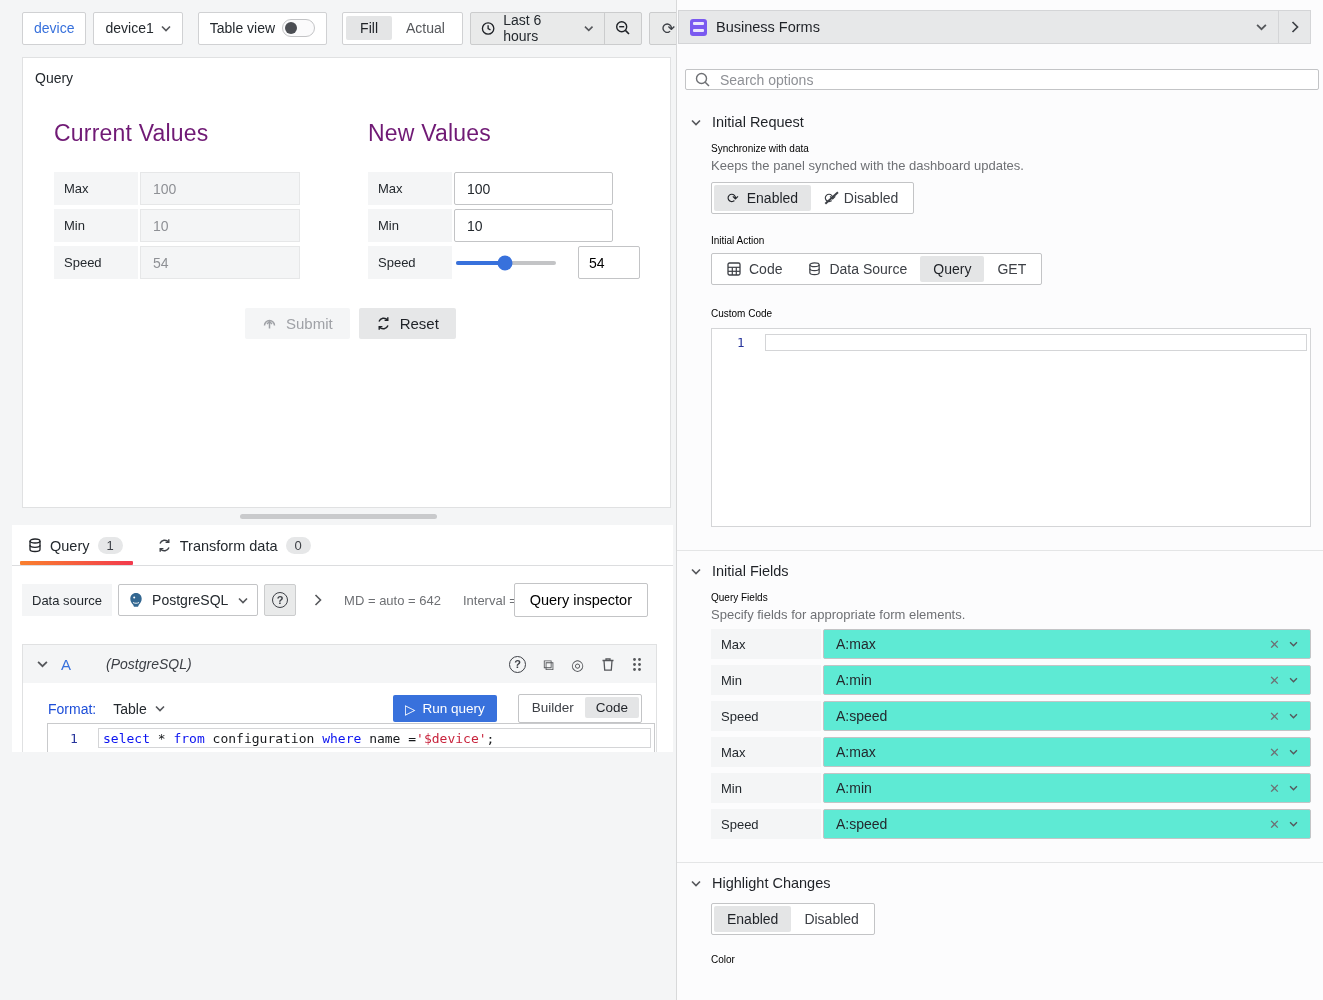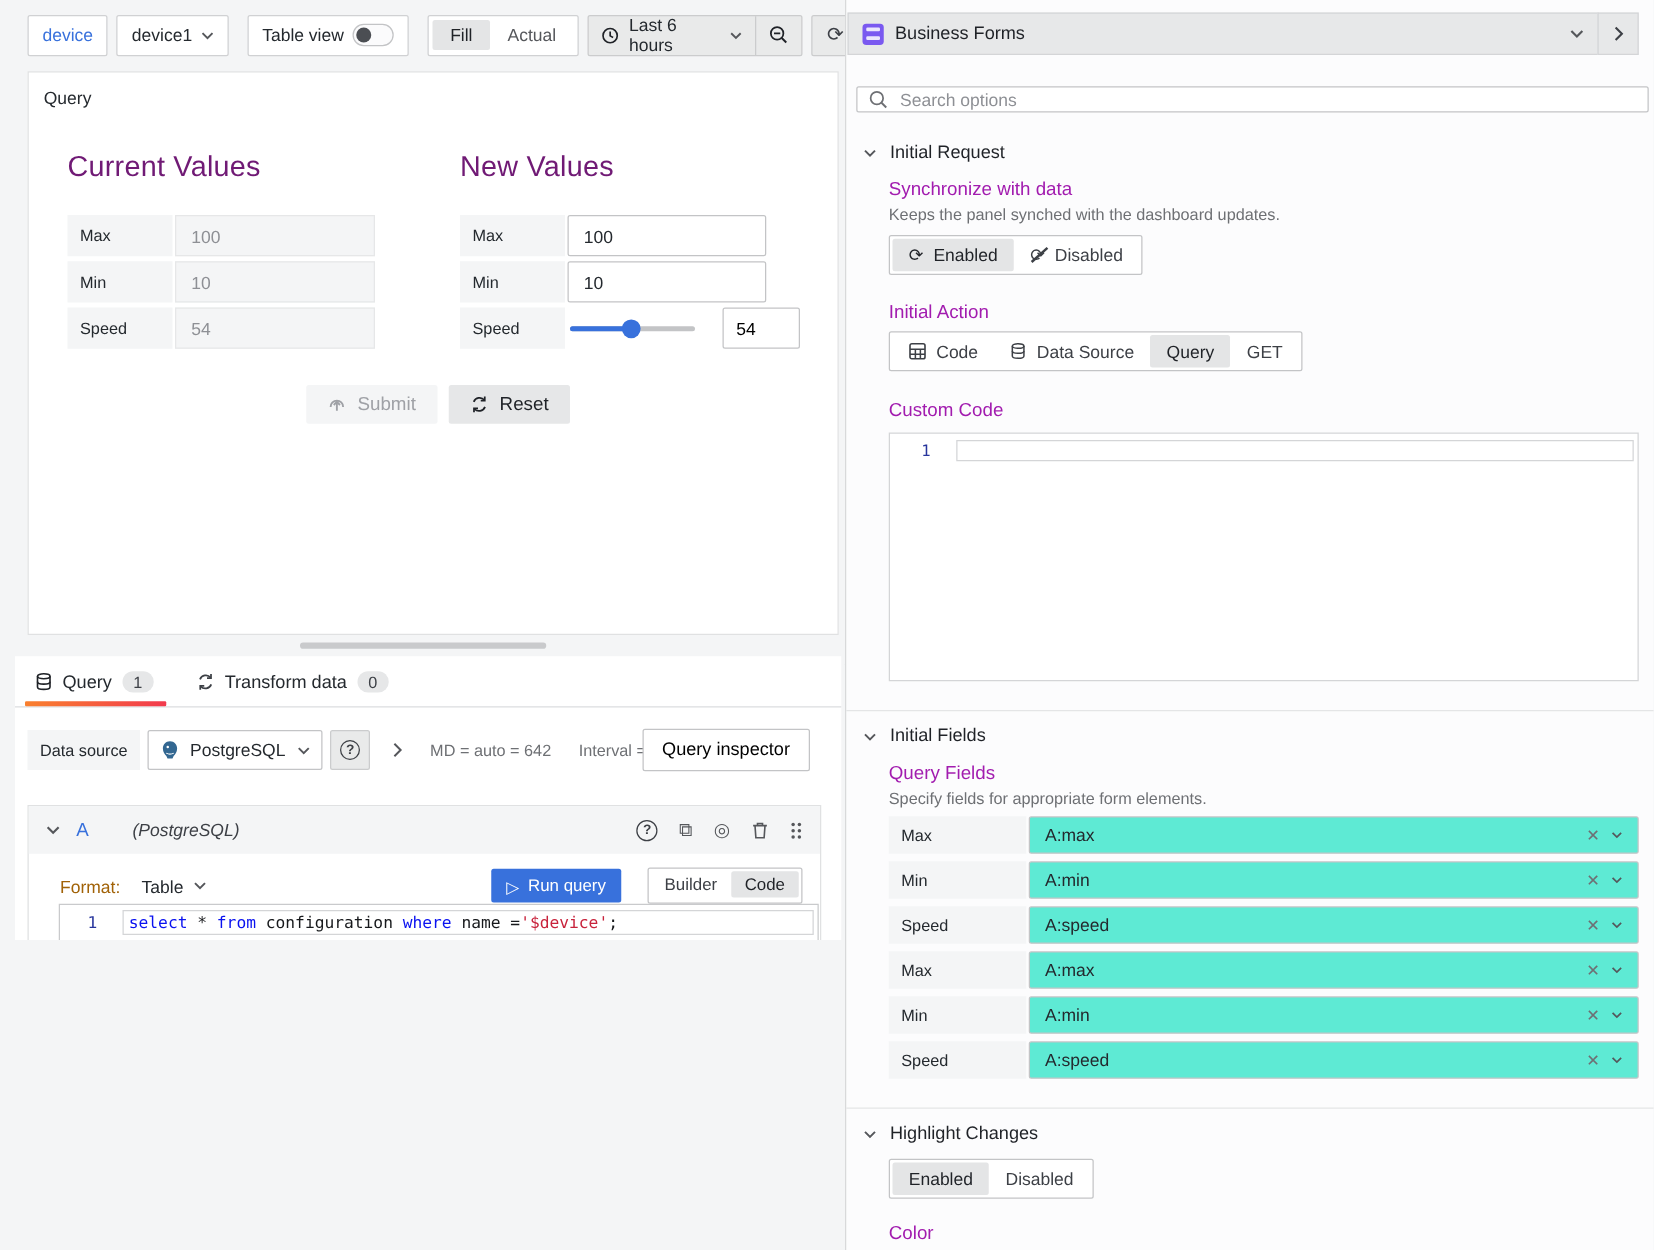--- a/index.html
+++ b/index.html
@@ -65,21 +65,21 @@
   .help-circ { width:16px; height:16px; border:1.4px solid #3d4046; border-radius:50%; font-size:11px; display:flex; align-items:center; justify-content:center; color:#3d4046; font-weight:700; }
   .stats { color:#6e7074; font-size:13px; margin-left:16px; }
   .inspector-btn { position:absolute; right:15px; top:50%; transform:translateY(-50%); height:34px; background:#fff; border:1px solid #c3c4c6; border-radius:2px; display:flex; align-items:center; padding:0 15px; font-weight:500; font-size:14.5px; z-index:2; }
   .qcard { position:relative; margin:28px 16px 0 10px; height:340px; border:1px solid #e0e1e2; background:#fff; }
   .qhead { height:38px; background:#f4f5f6; display:flex; align-items:center; gap:13px; padding:0 14px; }
   .qref { color:#3871dc; font-weight:500; font-size:15px; }
   .qds { font-style:italic; color:#3d4046; margin-left:22px; }
   .qicons { margin-left:auto; display:flex; align-items:center; gap:17px; color:#55575b; }
   .qicons .ic { font-size:15px; line-height:1; }
   .fmt-row { display:flex; align-items:center; padding:11px 14px 9px 25px; }
-  .fmt-label { color:#a16207;text-align:right; }
+  .fmt-label { color:#1d4ed8;text-align:right; }
   .fmt-select { display:flex; align-items:center; gap:8px; margin-left:17px; color:#24292e; }
   .run-btn { margin-left:auto; height:27px; display:flex; align-items:center; gap:7px; background:#3871dc; color:#fff; border:none; border-radius:2px; padding:0 12px; font-size:13.5px; font-weight:500; font-family:inherit; }
   .bc-group { display:inline-flex; align-items:flex-start; margin-left:21px; border:1px solid #c3c4c6; border-radius:2px; background:#fff; padding:2px; height:29px; }
   .bc-opt { padding:3px 11px; border-radius:2px; font-size:13.5px; color:#3d4046; }
   .bc-opt.active { background:#e4e5e6; font-weight:500; color:#1f2227; }
   .code-box { position:absolute; left:24px; right:1px; top:78px; bottom:24px; border:1px solid #c9cacc; font-family:"DejaVu Sans Mono","Liberation Mono",monospace; font-size:13px; }
   .code-line-wrap { position:relative; padding-top:5px; }
   .lnum { position:absolute; left:22px; top:7px; color:#27359c; }
   .cur-line { position:absolute; left:50px; right:3px; top:4px; height:20px; border:1px solid #d4d5d7; }
   .code-text { position:absolute; left:55px; top:7px; white-space:pre; color:#17191c; }
@@ -94,21 +94,21 @@
   .plugin-ic { width:17px; height:17px; border-radius:3px; background:#7a59f0; position:relative; flex:0 0 auto; }
   .plugin-ic::before, .plugin-ic::after { content:""; position:absolute; left:3px; right:3px; height:3px; border-radius:1px; background:rgba(255,255,255,.85); }
   .plugin-ic::before { top:3.5px; } .plugin-ic::after { bottom:3.5px; }
   .collapse-btn { position:absolute; right:12px; top:10px; width:33px; height:34px; background:#e7e8e9; border:1px solid #d4d5d7; display:flex; align-items:center; justify-content:center; font-size:17px; color:#3d4046; }
   .search-box { position:absolute; left:8px; top:69px; right:4px; height:21px; border:1px solid #c3c4c6; border-radius:2px; background:#fff; display:flex; align-items:center; gap:8px; padding:0 9px; }
   .search-box input { border:none; outline:none; flex:1; font-family:inherit; font-size:14px; color:#24292e; background:transparent; }
   .search-box input::placeholder { color:#8e9095; }
   .opt-body { position:absolute; left:0; top:108px; right:0; }
   .sec-head { display:flex; align-items:center; gap:11px; padding:6px 0 0 14px; font-size:14.5px; font-weight:500; color:#1f2227; }
   .sec-content { margin-left:34px; margin-right:12px; }
-  .opt-label { font-size:15px; font-weight:500; color:#a21caf; margin-top:13px; }
+  .opt-label { font-size:10px; font-weight:500; color:#000000; margin-top:13px; }
   .opt-desc { font-size:13px; color:#6e7074; margin-top:4px; }
   .rgroup { display:inline-flex; align-items:center; margin-top:9px; border:1px solid #c3c4c6; border-radius:2px; background:#fff; padding:2px; }
   .ropt { display:flex; align-items:center; gap:8px; padding:5px 13px; border-radius:2px; color:#3d4046; font-size:14px; }
   .ropt.active { background:#e4e5e6; color:#1f2227; font-weight:500; }
   .sync-off { position:relative; display:inline-flex; }
   .sync-off::after { content:""; position:absolute; left:-1px; top:7px; width:17px; height:1.6px; background:currentColor; transform:rotate(-42deg); }
   .ccode { margin-top:9px; height:199px; border:1px solid #d4d5d7; background:#fff; position:relative; font-family:"DejaVu Sans Mono","Liberation Mono",monospace; font-size:12.5px; }
   .ccode .lnum { left:25px; top:6px; }
   .ccode .cur-line { left:53px; right:3px; top:5px; height:17px; }
   .sec-div { border-top:1px solid #e4e5e6; margin-top:23px; }

